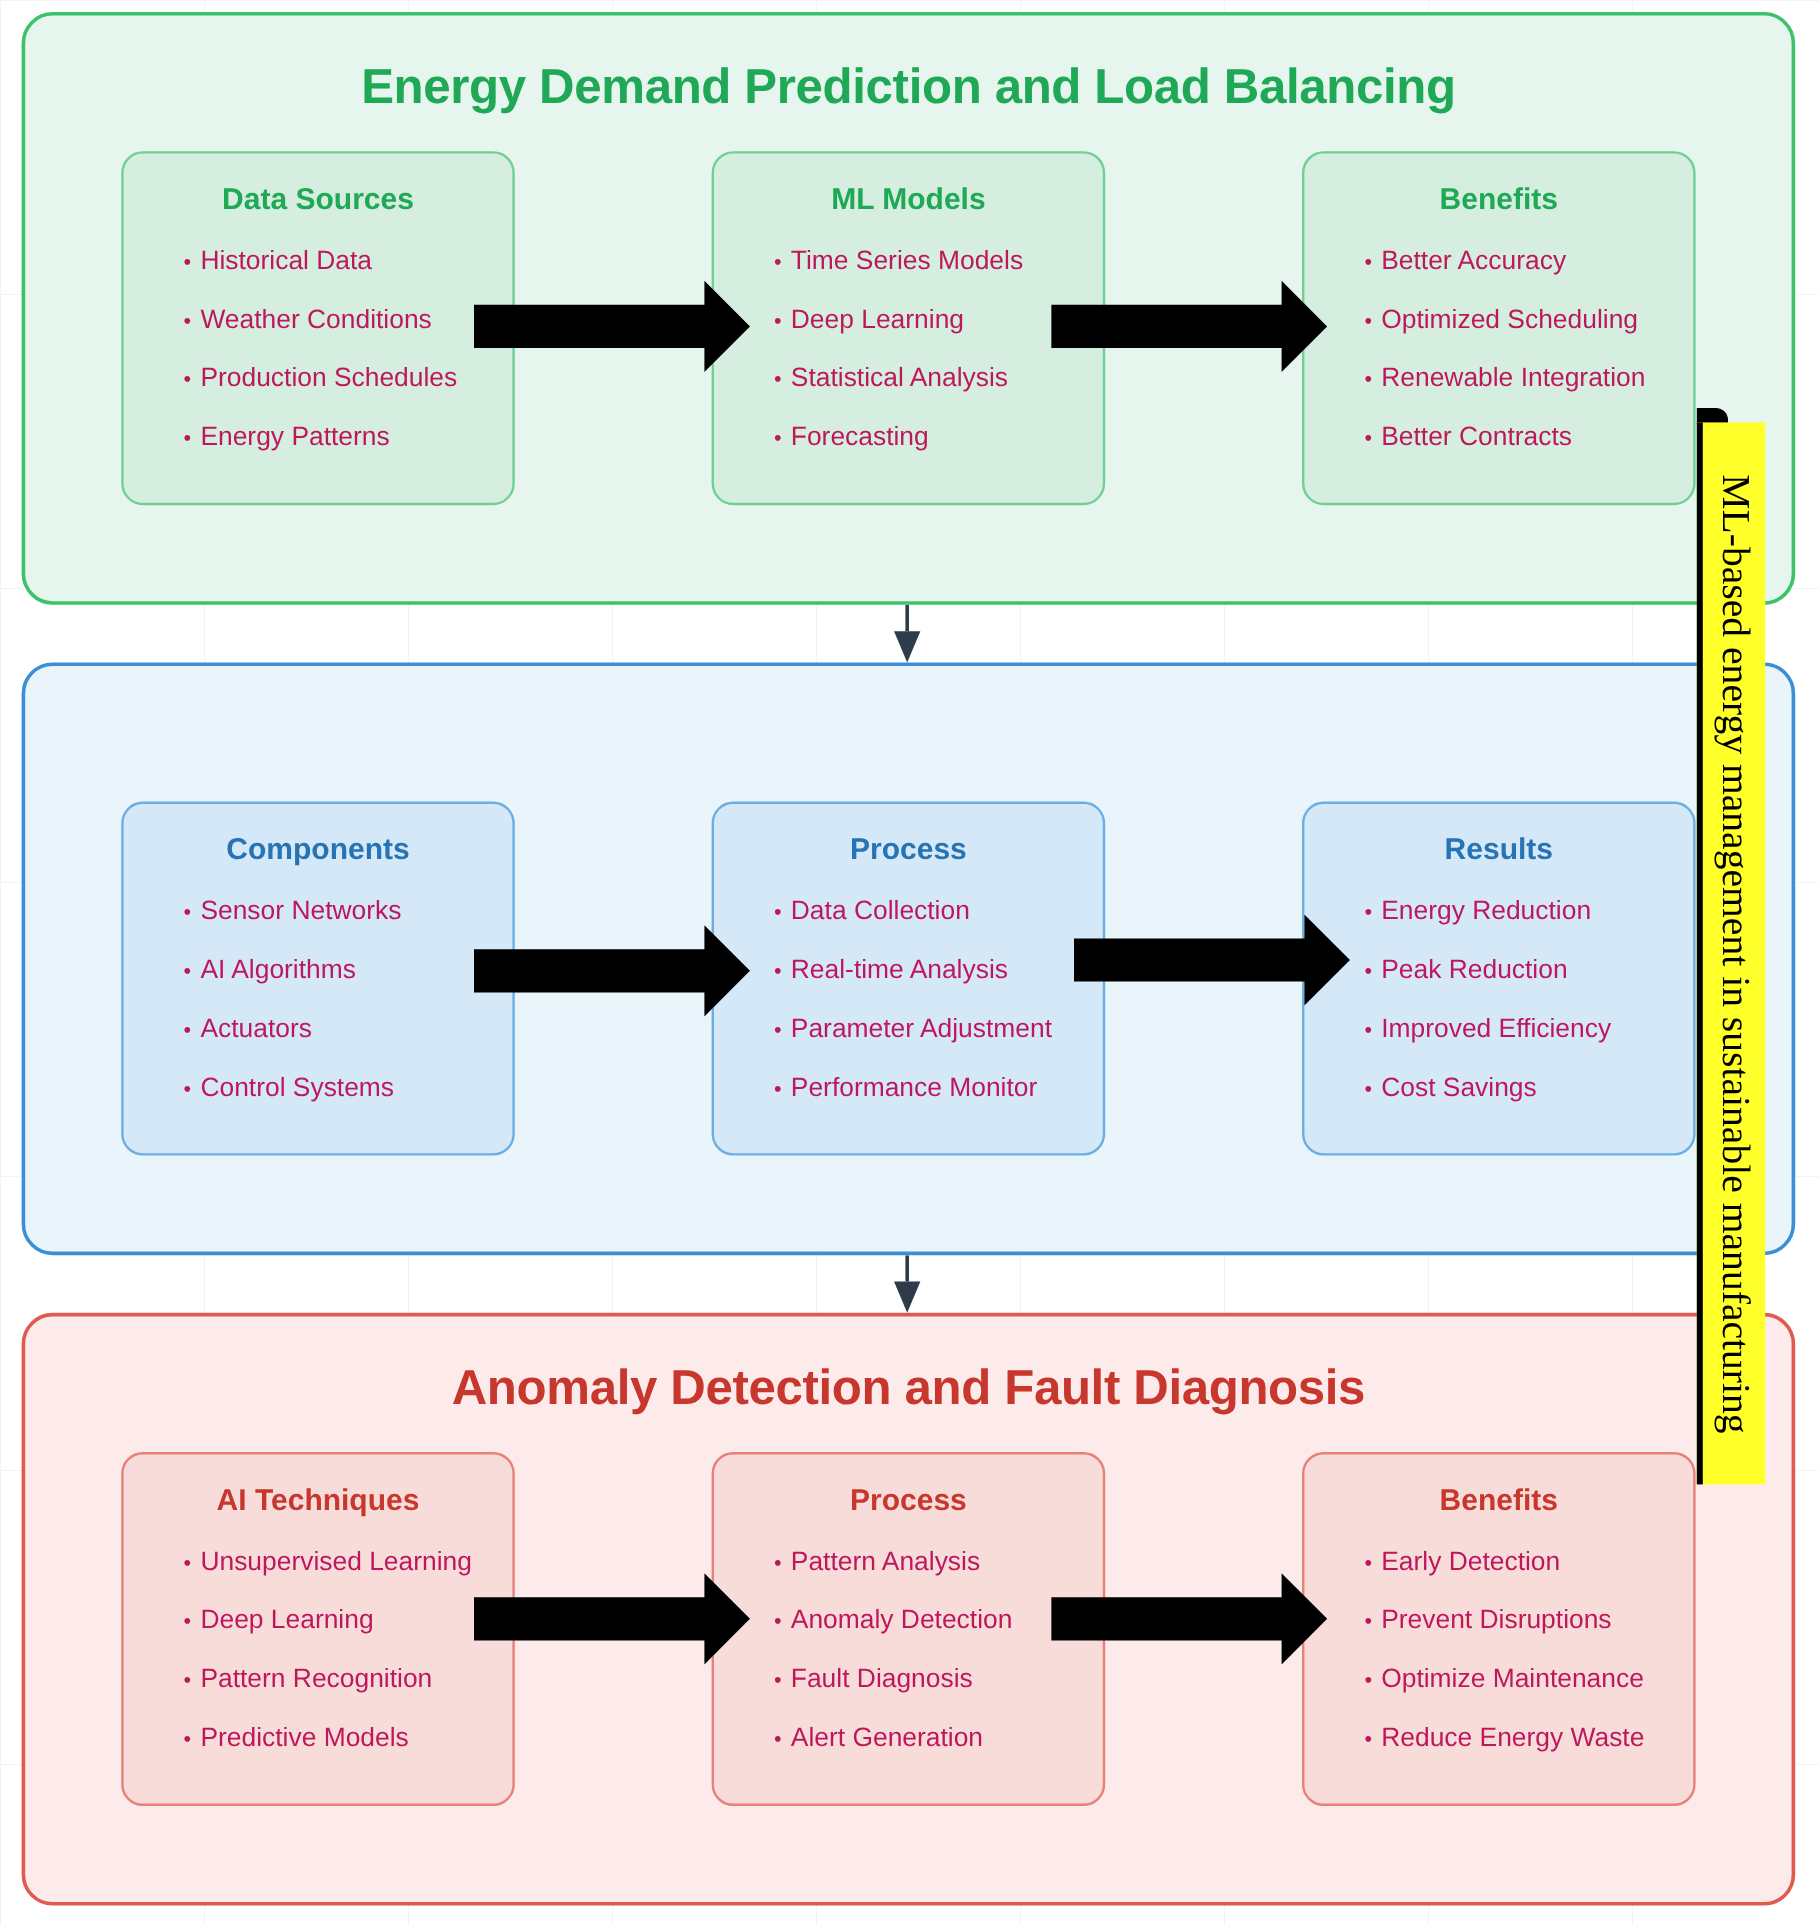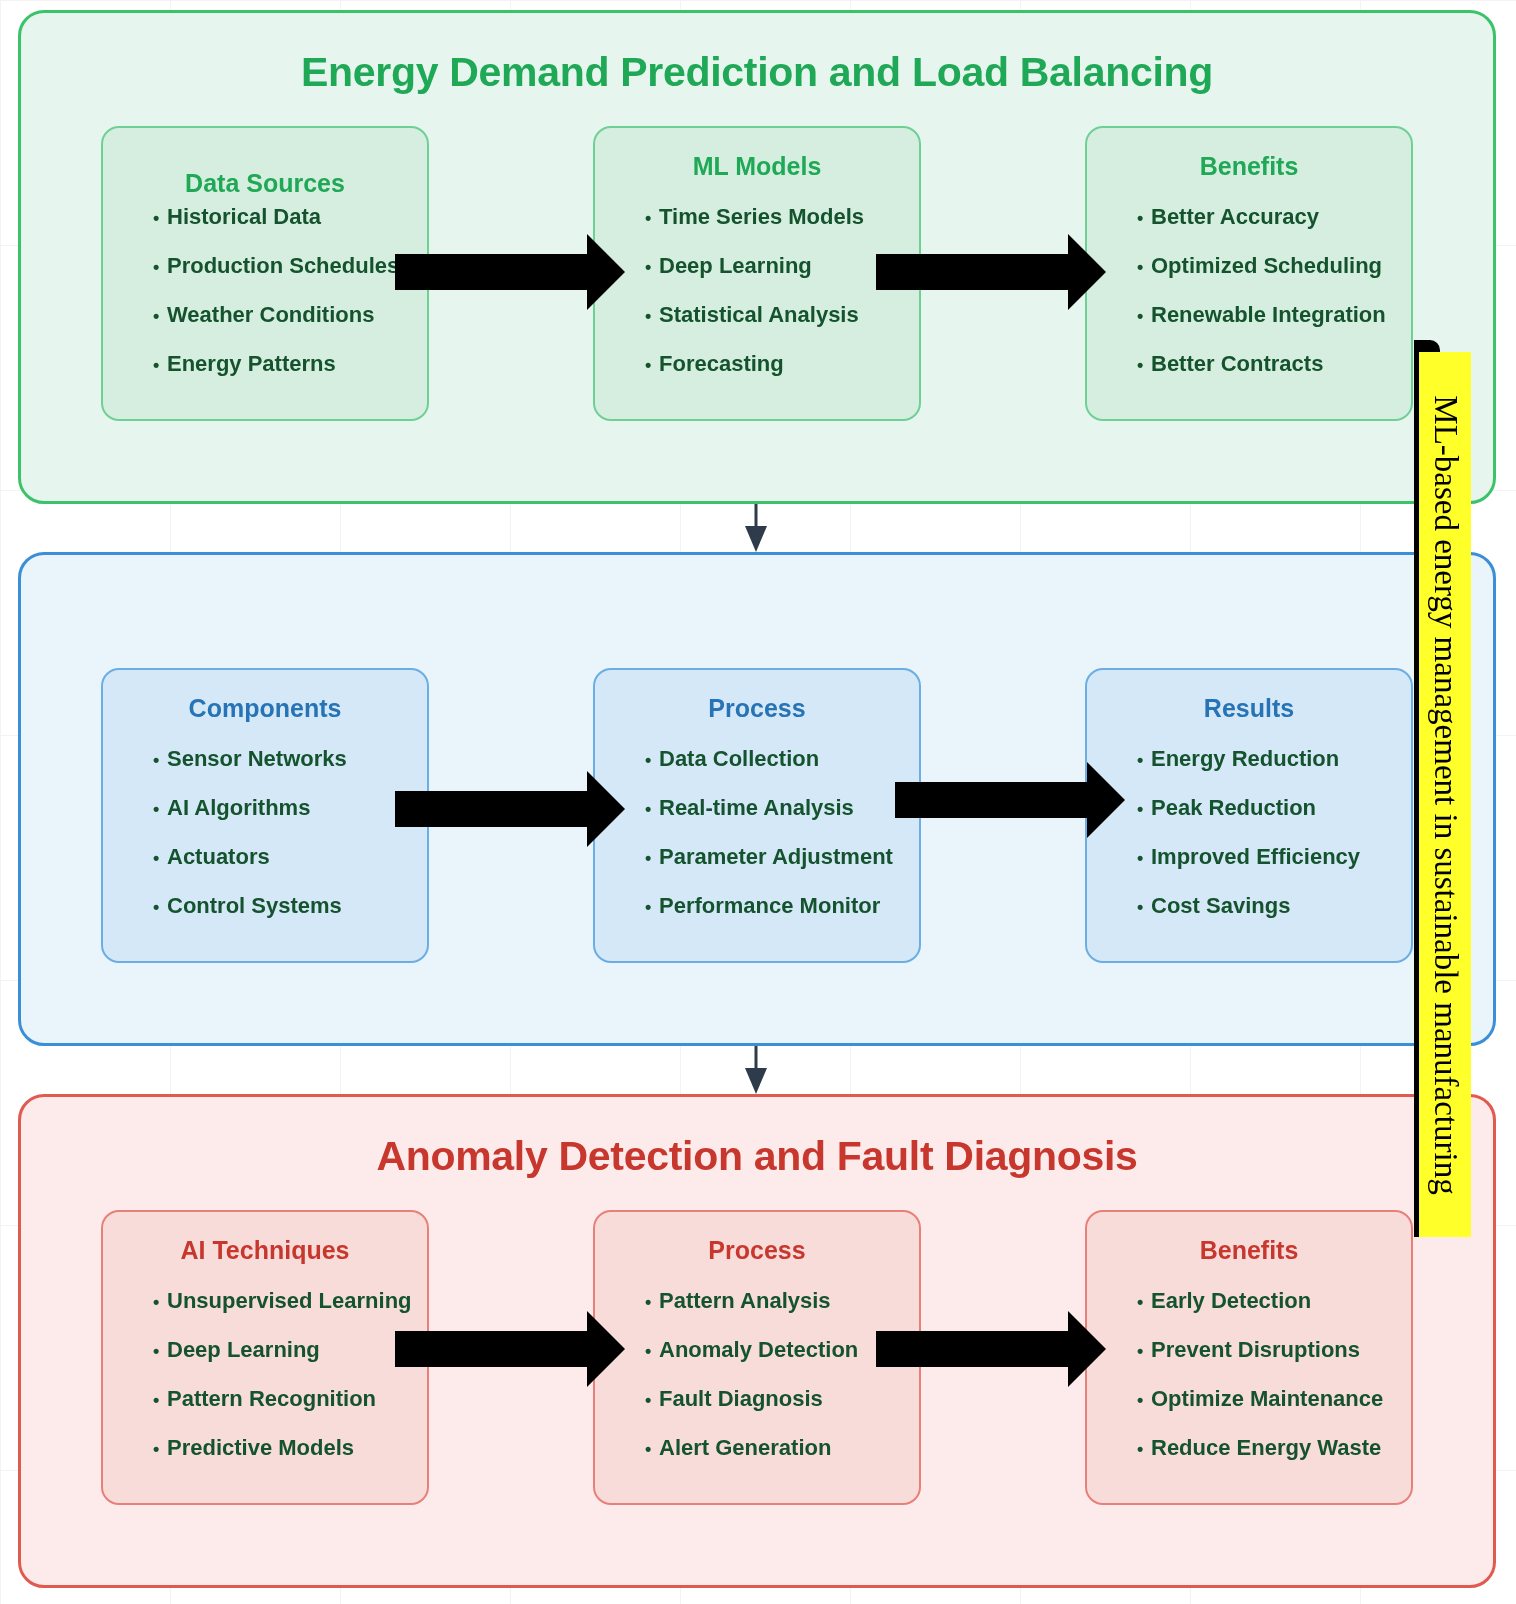--- a/index.html
+++ b/index.html
@@ -25,21 +25,21 @@
     border:2px solid; border-radius:18px;
   }
   .card-title {
     position:absolute; top:24px; left:0; right:0; text-align:center;
     font-weight:bold; font-size:25px;
   }
   .card-list {
     position:absolute; top:74px; left:50px; margin:0; padding:0; list-style:none;
   }
   .card-list li {
-    font-size:22px; color:#14532d; height:49px; line-height:30px; white-space:nowrap;font-weight:bold;
+    font-size:22px; color:#be185d; height:49px; line-height:30px; white-space:nowrap;
   }
   .card-list li .bullet { display:inline-block; width:14px; font-size:18px; }
   .arrow { position:absolute; }
   .down-arrow { position:absolute; }
   .side-label {
     position:absolute; left:1414px; top:352px; width:52px; height:885px;
     background:#ffff2a; border-left:5px solid #000;
   }
   .side-label-text {
     position:absolute; left:50%; top:50%;
@@ -51,25 +51,25 @@
     position:absolute; left:1414px; top:340px; width:26px; height:14px; background:#000;
     border-top-right-radius:10px;
   }
 </style>
 </head>
 <body>
 
 <div class="section" style="top:10px; height:494px; border-color:#3cc36a; background:#e7f5ef;">
   <div class="sec-title" style="top:36px; color:#1fa855;">Energy Demand Prediction and Load Balancing</div>
   <div class="card" style="left:80px; top:113px; border-color:#6fd096; background:#d6eedf;">
-    <div class="card-title" style="color:#1fa855;margin-top:17px;">Data Sources</div>
+    <div class="card-title" style="color:#1fa855;">Data Sources</div>
     <ul class="card-list">
       <li><span class="bullet">•</span><span>Historical Data</span></li>
+      <li><span class="bullet">•</span><span>Weather Conditions</span></li>
       <li><span class="bullet">•</span><span>Production Schedules</span></li>
-      <li><span class="bullet">•</span><span>Weather Conditions</span></li>
       <li><span class="bullet">•</span><span>Energy Patterns</span></li>
     </ul>
   </div>
   <div class="card" style="left:572px; top:113px; border-color:#6fd096; background:#d6eedf;">
     <div class="card-title" style="color:#1fa855;">ML Models</div>
     <ul class="card-list">
       <li><span class="bullet">•</span><span>Time Series Models</span></li>
       <li><span class="bullet">•</span><span>Deep Learning</span></li>
       <li><span class="bullet">•</span><span>Statistical Analysis</span></li>
       <li><span class="bullet">•</span><span>Forecasting</span></li>

